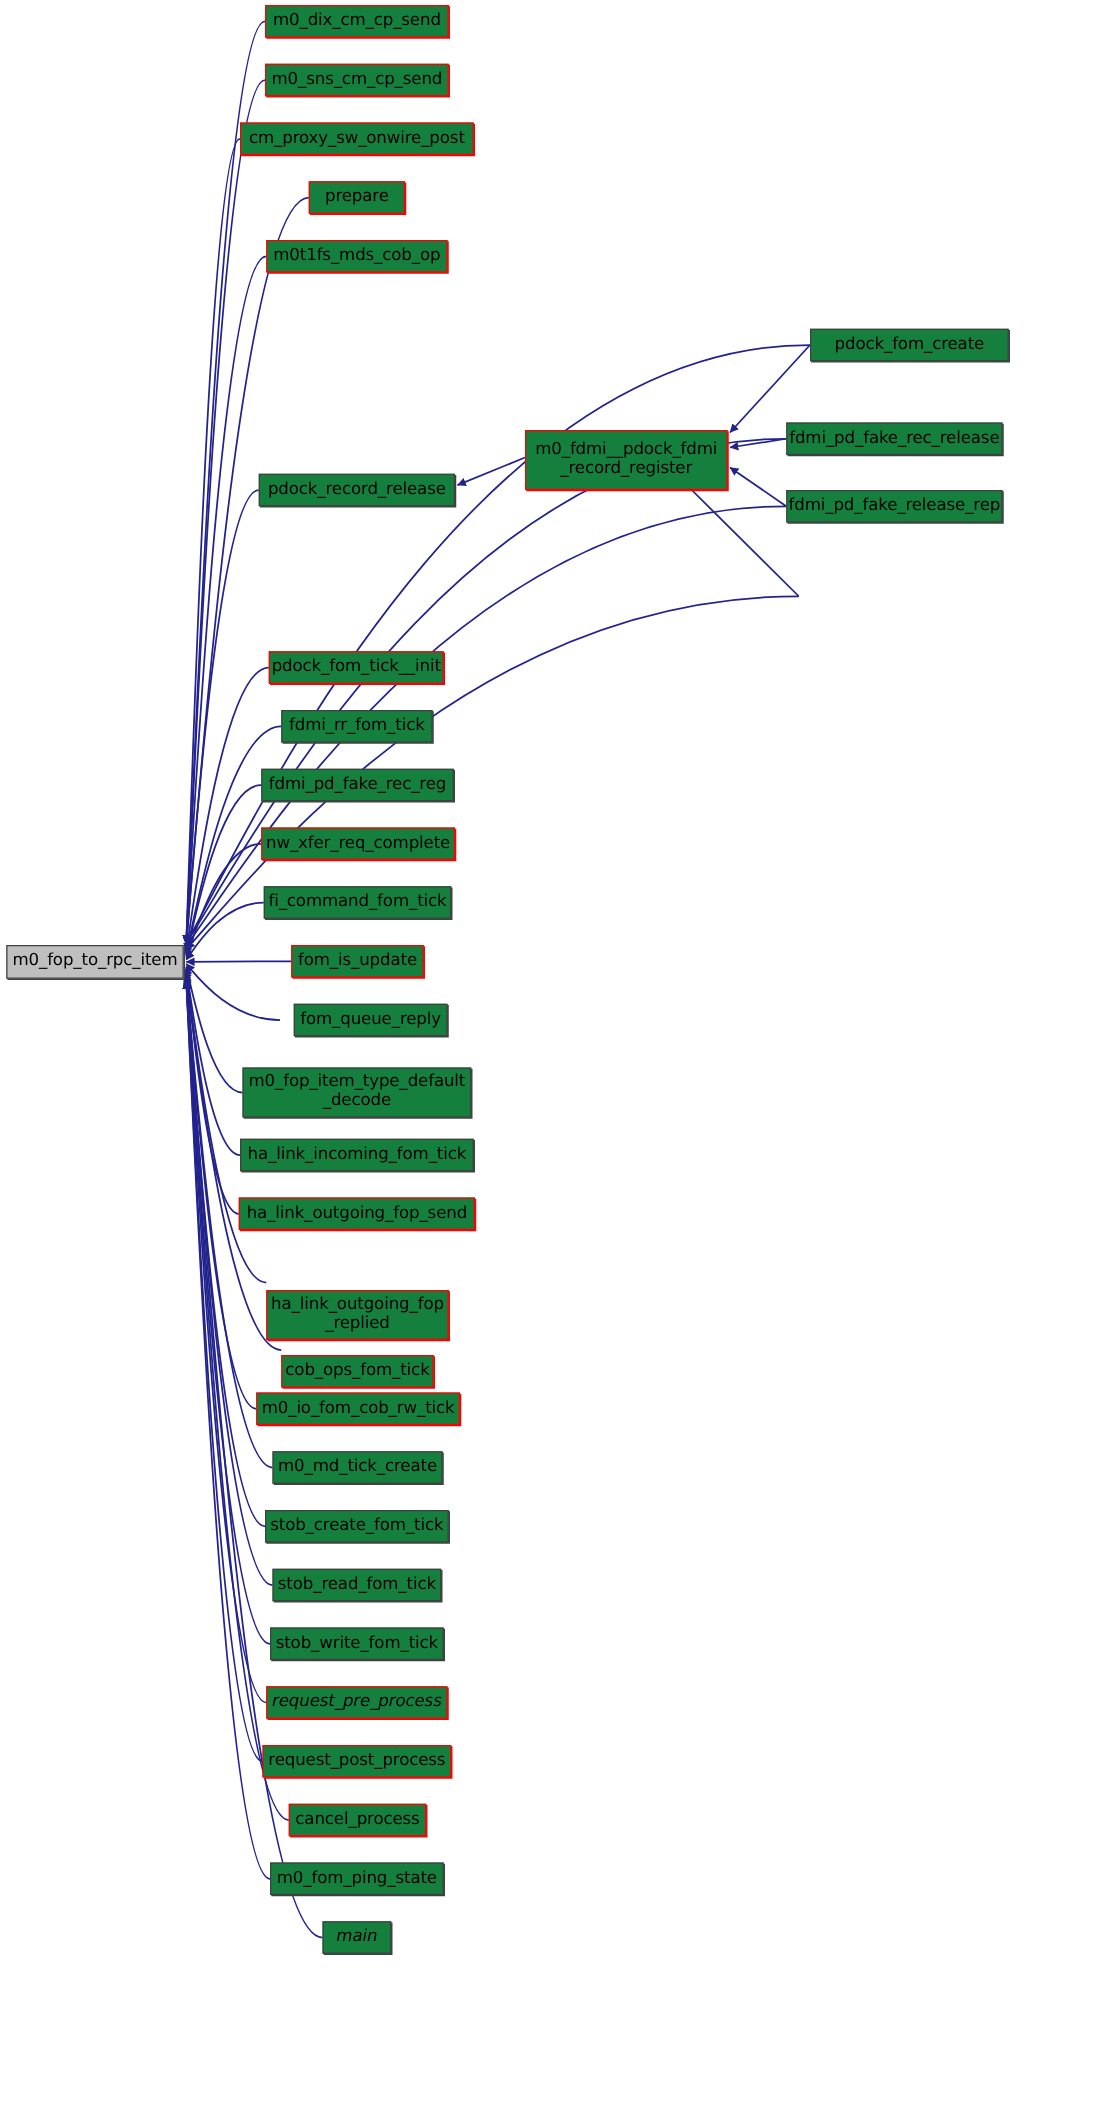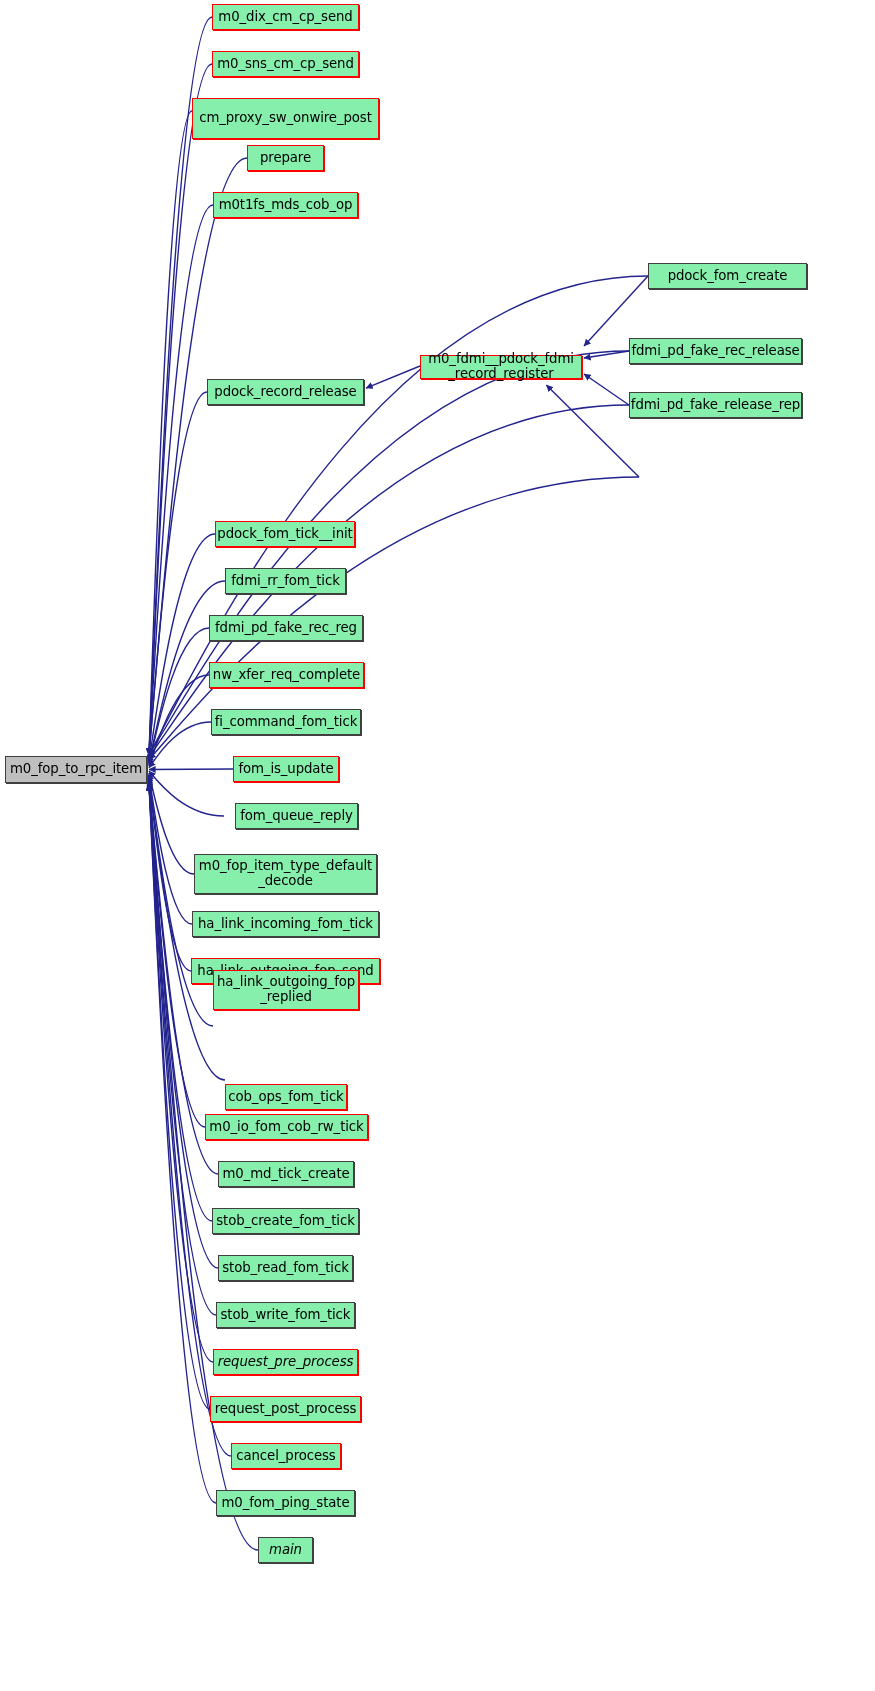--- a/index.html
+++ b/index.html
@@ -29,21 +29,21 @@
   .node {
     position: absolute;
     box-sizing: border-box;
     display: flex;
     align-items: center;
     justify-content: center;
     text-align: center;
     line-height: 1.12;
     font-size: 13.3px;
     color: #000000;
-    background: #86efac;
+    background: #15803d;
     white-space: pre-line;
     letter-spacing: -0.1px;
   }
   .node.black {
     border: 1px solid #404040;
     box-shadow: 1px 1px 0 0 #404040;
   }
   .node.red {
     border: 1px solid #ff0000;
     box-shadow: 1px 1px 0 0 #ff0000;
@@ -98,41 +98,41 @@
       <path d="M258,1550 C198.05,1550 159.9,924.99 149,784.5" fill="none" stroke="#23238e" stroke-width="1.4" marker-end="url(#ah)"></path>
       <path d="M648,276 L584,346" fill="none" stroke="#23238e" stroke-width="1.4" marker-end="url(#ah)"></path>
       <path d="M629,351 L584,358" fill="none" stroke="#23238e" stroke-width="1.4" marker-end="url(#ah)"></path>
       <path d="M629,405 L584,374" fill="none" stroke="#23238e" stroke-width="1.4" marker-end="url(#ah)"></path>
       <path d="M639,477 L546.36,385" fill="none" stroke="#23238e" stroke-width="1.4" marker-end="url(#ah)"></path>
       <path d="M420,366 L366,388.1" fill="none" stroke="#23238e" stroke-width="1.4" marker-end="url(#ah)"></path>
     </svg>
 <div class="node focus" style="left: 5px; top: 756px; width: 142px; height: 27px;">m0_fop_to_rpc_item</div>
     <div class="node red" style="left: 212px; top: 4px; width: 147px; height: 26px;">m0_dix_cm_cp_send</div>
     <div class="node red" style="left: 212px; top: 51px; width: 147px; height: 26px;">m0_sns_cm_cp_send</div>
-    <div class="node red" style="left: 192px; top: 98px; width: 187px; height: 41px;">cm_proxy_sw_onwire_post</div>
+    <div class="node red" style="left: 192px; top: 98px; width: 187px; height: 26px;">cm_proxy_sw_onwire_post</div>
     <div class="node red" style="left: 247px; top: 145px; width: 77px; height: 26px;">prepare</div>
     <div class="node red" style="left: 213px; top: 192px; width: 145px; height: 26px;">m0t1fs_mds_cob_op</div>
     <div class="node black" style="left: 648px; top: 263px; width: 159px; height: 26px;">pdock_fom_create</div>
-    <div class="node red" style="left: 420px; top: 355px; width: 162px; height: 24px; text-align: center;">m0_fdmi__pdock_fdmi
+    <div class="node red" style="left: 420px; top: 344px; width: 162px; height: 48px; text-align: center;">m0_fdmi__pdock_fdmi
 _record_register</div>
     <div class="node black" style="left: 629px; top: 338px; width: 173px; height: 26px;">fdmi_pd_fake_rec_release</div>
     <div class="node black" style="left: 207px; top: 379px; width: 157px; height: 26px;">pdock_record_release</div>
     <div class="node black" style="left: 629px; top: 392px; width: 173px; height: 26px;">fdmi_pd_fake_release_rep</div>
     <div class="node red" style="left: 215px; top: 521px; width: 140px; height: 26px;">pdock_fom_tick__init</div>
     <div class="node black" style="left: 225px; top: 568px; width: 121px; height: 26px;">fdmi_rr_fom_tick</div>
     <div class="node black" style="left: 209px; top: 615px; width: 154px; height: 26px;">fdmi_pd_fake_rec_reg</div>
     <div class="node red" style="left: 209px; top: 662px; width: 155px; height: 26px;">nw_xfer_req_complete</div>
     <div class="node black" style="left: 211px; top: 709px; width: 150px; height: 26px;">fi_command_fom_tick</div>
     <div class="node red" style="left: 233px; top: 756px; width: 106px; height: 26px;">fom_is_update</div>
     <div class="node black" style="left: 235px; top: 803px; width: 123px; height: 26px;">fom_queue_reply</div>
     <div class="node black" style="left: 194px; top: 854px; width: 183px; height: 40px;">m0_fop_item_type_default
 _decode</div>
     <div class="node black" style="left: 192px; top: 911px; width: 187px; height: 26px;">ha_link_incoming_fom_tick</div>
     <div class="node red" style="left: 191px; top: 958px; width: 189px; height: 26px;">ha_link_outgoing_fop_send</div>
-    <div class="node red" style="left: 213px; top: 970px; width: 146px; height: 40px;">ha_link_outgoing_fop
+    <div class="node red" style="left: 213px; top: 1032px; width: 146px; height: 40px;">ha_link_outgoing_fop
 _replied</div>
     <div class="node red" style="left: 225px; top: 1067px; width: 122px; height: 26px; margin-top: 17px;">cob_ops_fom_tick</div>
     <div class="node red" style="left: 205px; top: 1114px; width: 163px; height: 26px;">m0_io_fom_cob_rw_tick</div>
     <div class="node black" style="left: 218px; top: 1161px; width: 136px; height: 26px;">m0_md_tick_create</div>
     <div class="node black" style="left: 212px; top: 1208px; width: 147px; height: 26px;">stob_create_fom_tick</div>
     <div class="node black" style="left: 218px; top: 1255px; width: 135px; height: 26px;">stob_read_fom_tick</div>
     <div class="node black" style="left: 216px; top: 1302px; width: 139px; height: 26px;">stob_write_fom_tick</div>
     <div class="node red" style="left: 213px; top: 1349px; width: 145px; height: 26px; font-style: italic;">request_pre_process</div>
     <div class="node red" style="left: 210px; top: 1396px; width: 151px; height: 26px;">request_post_process</div>
     <div class="node red" style="left: 231px; top: 1443px; width: 110px; height: 26px;">cancel_process</div>

